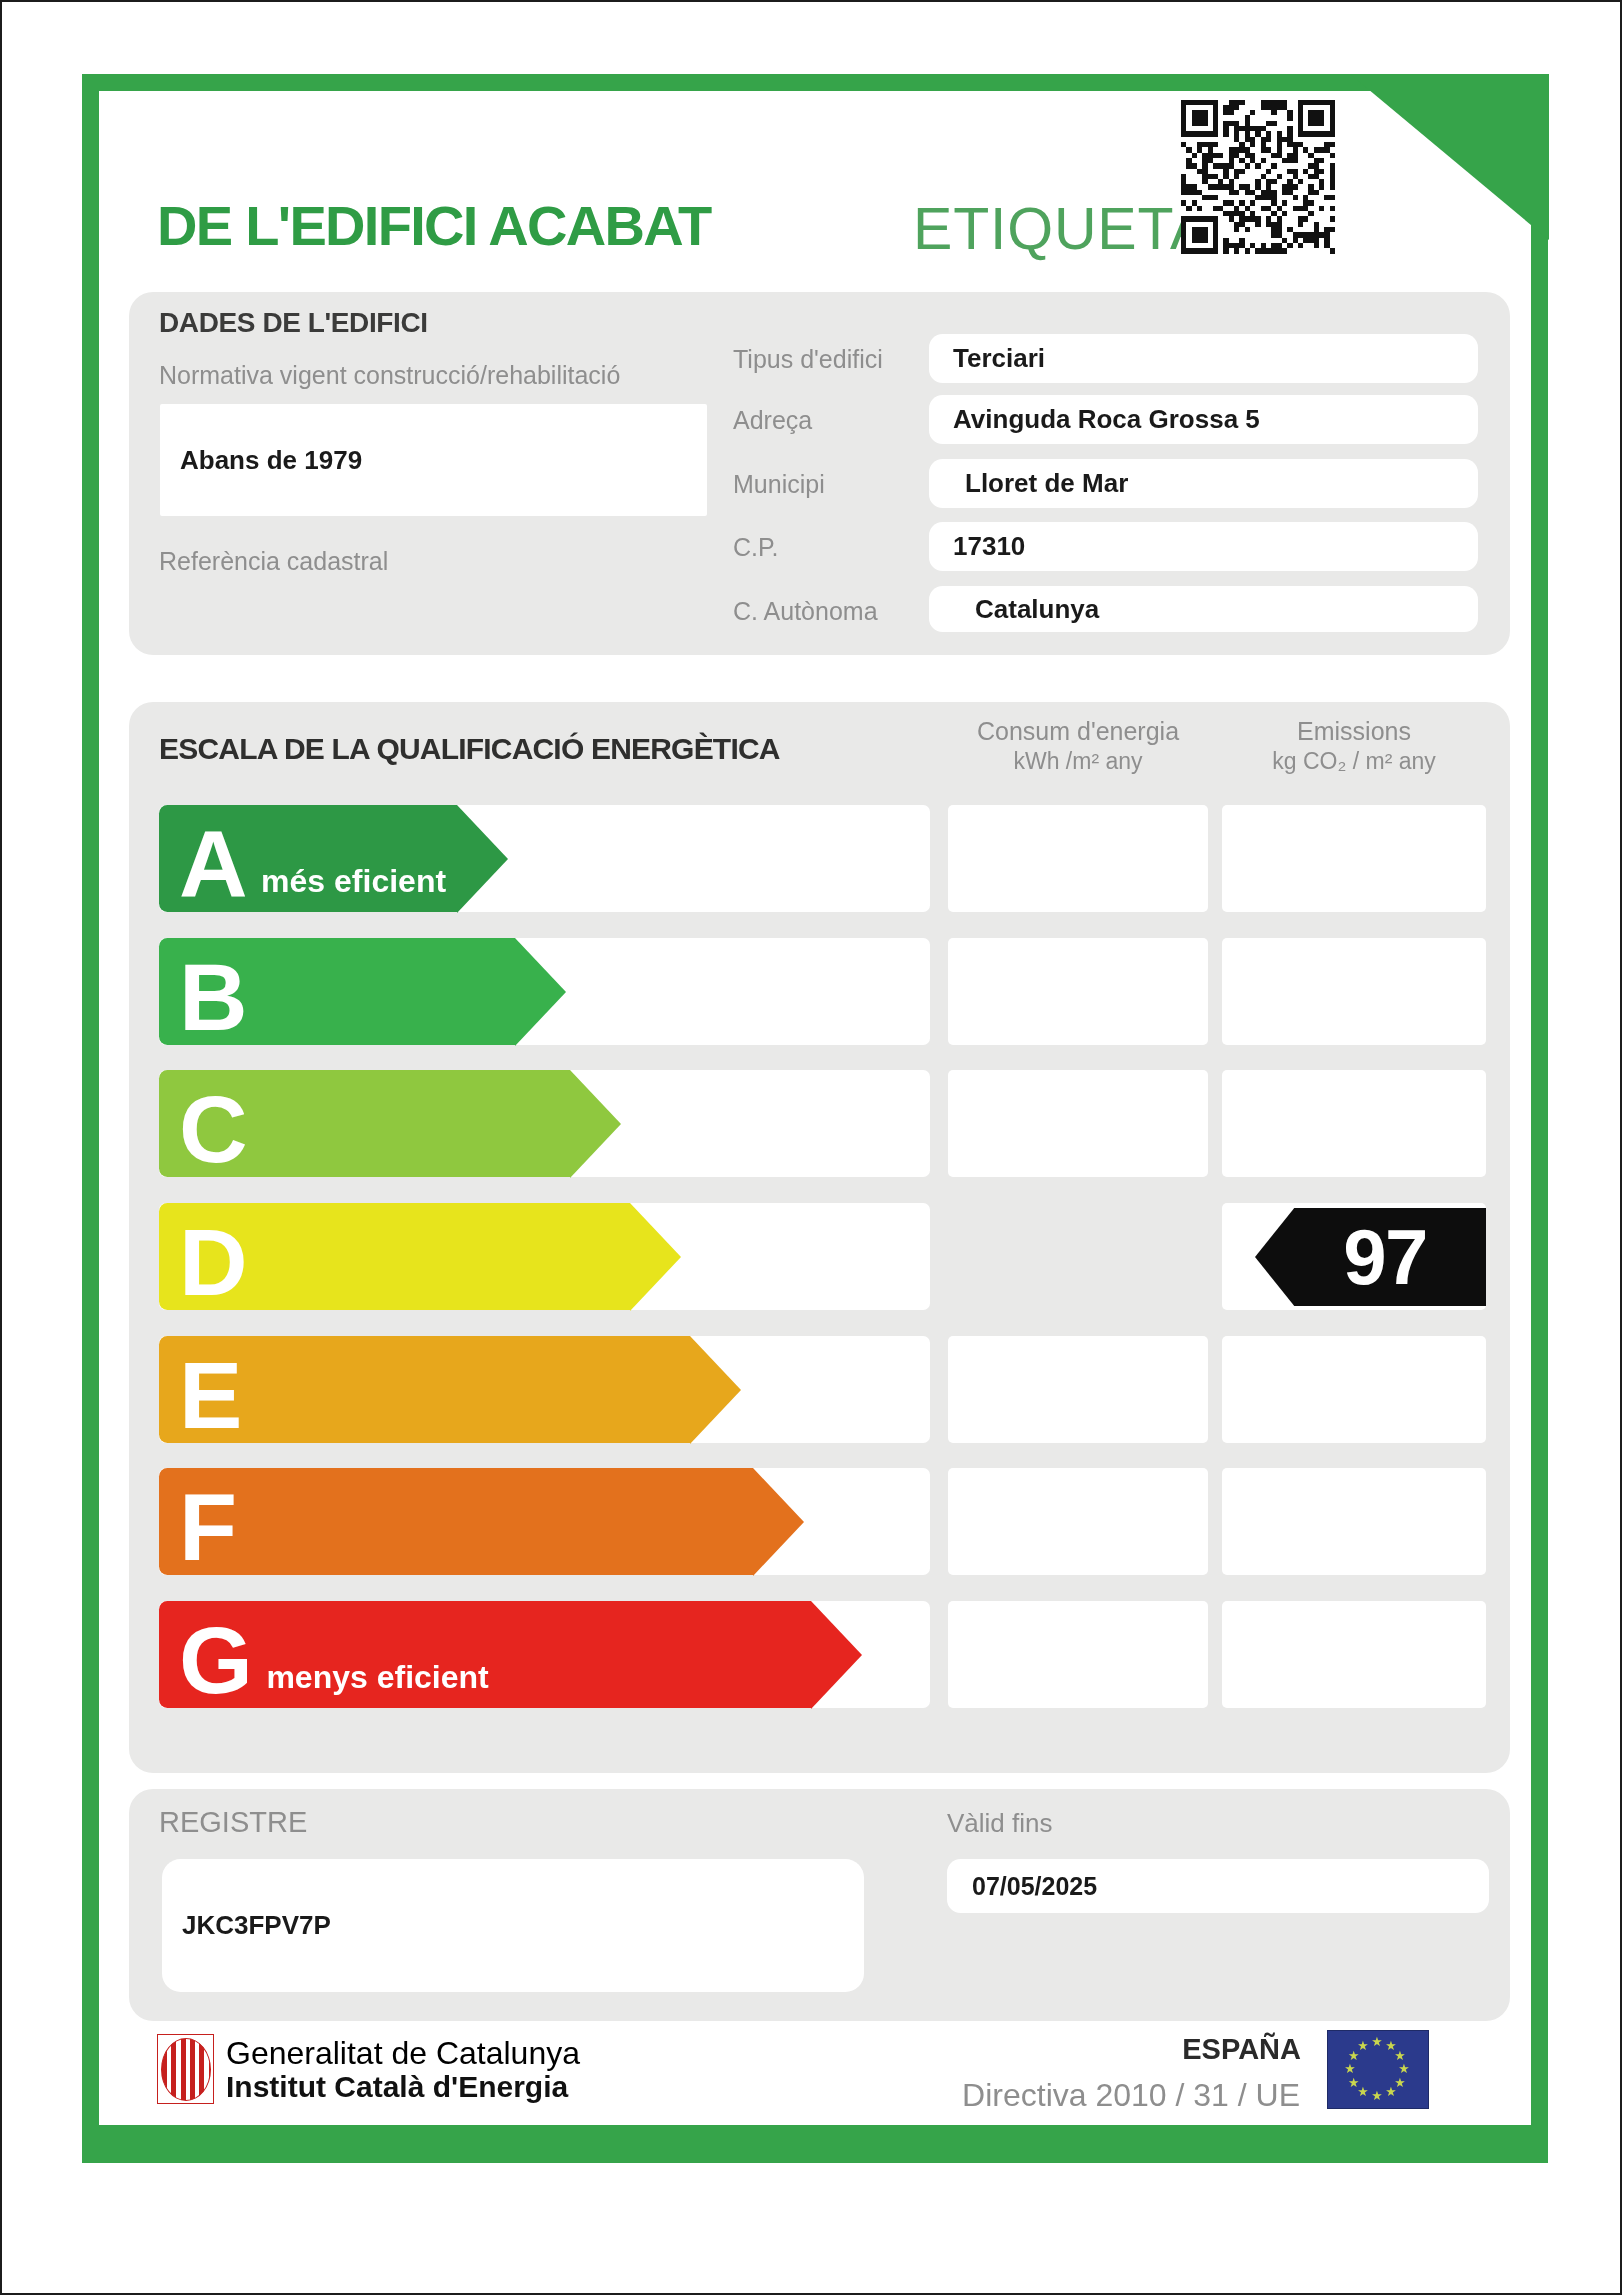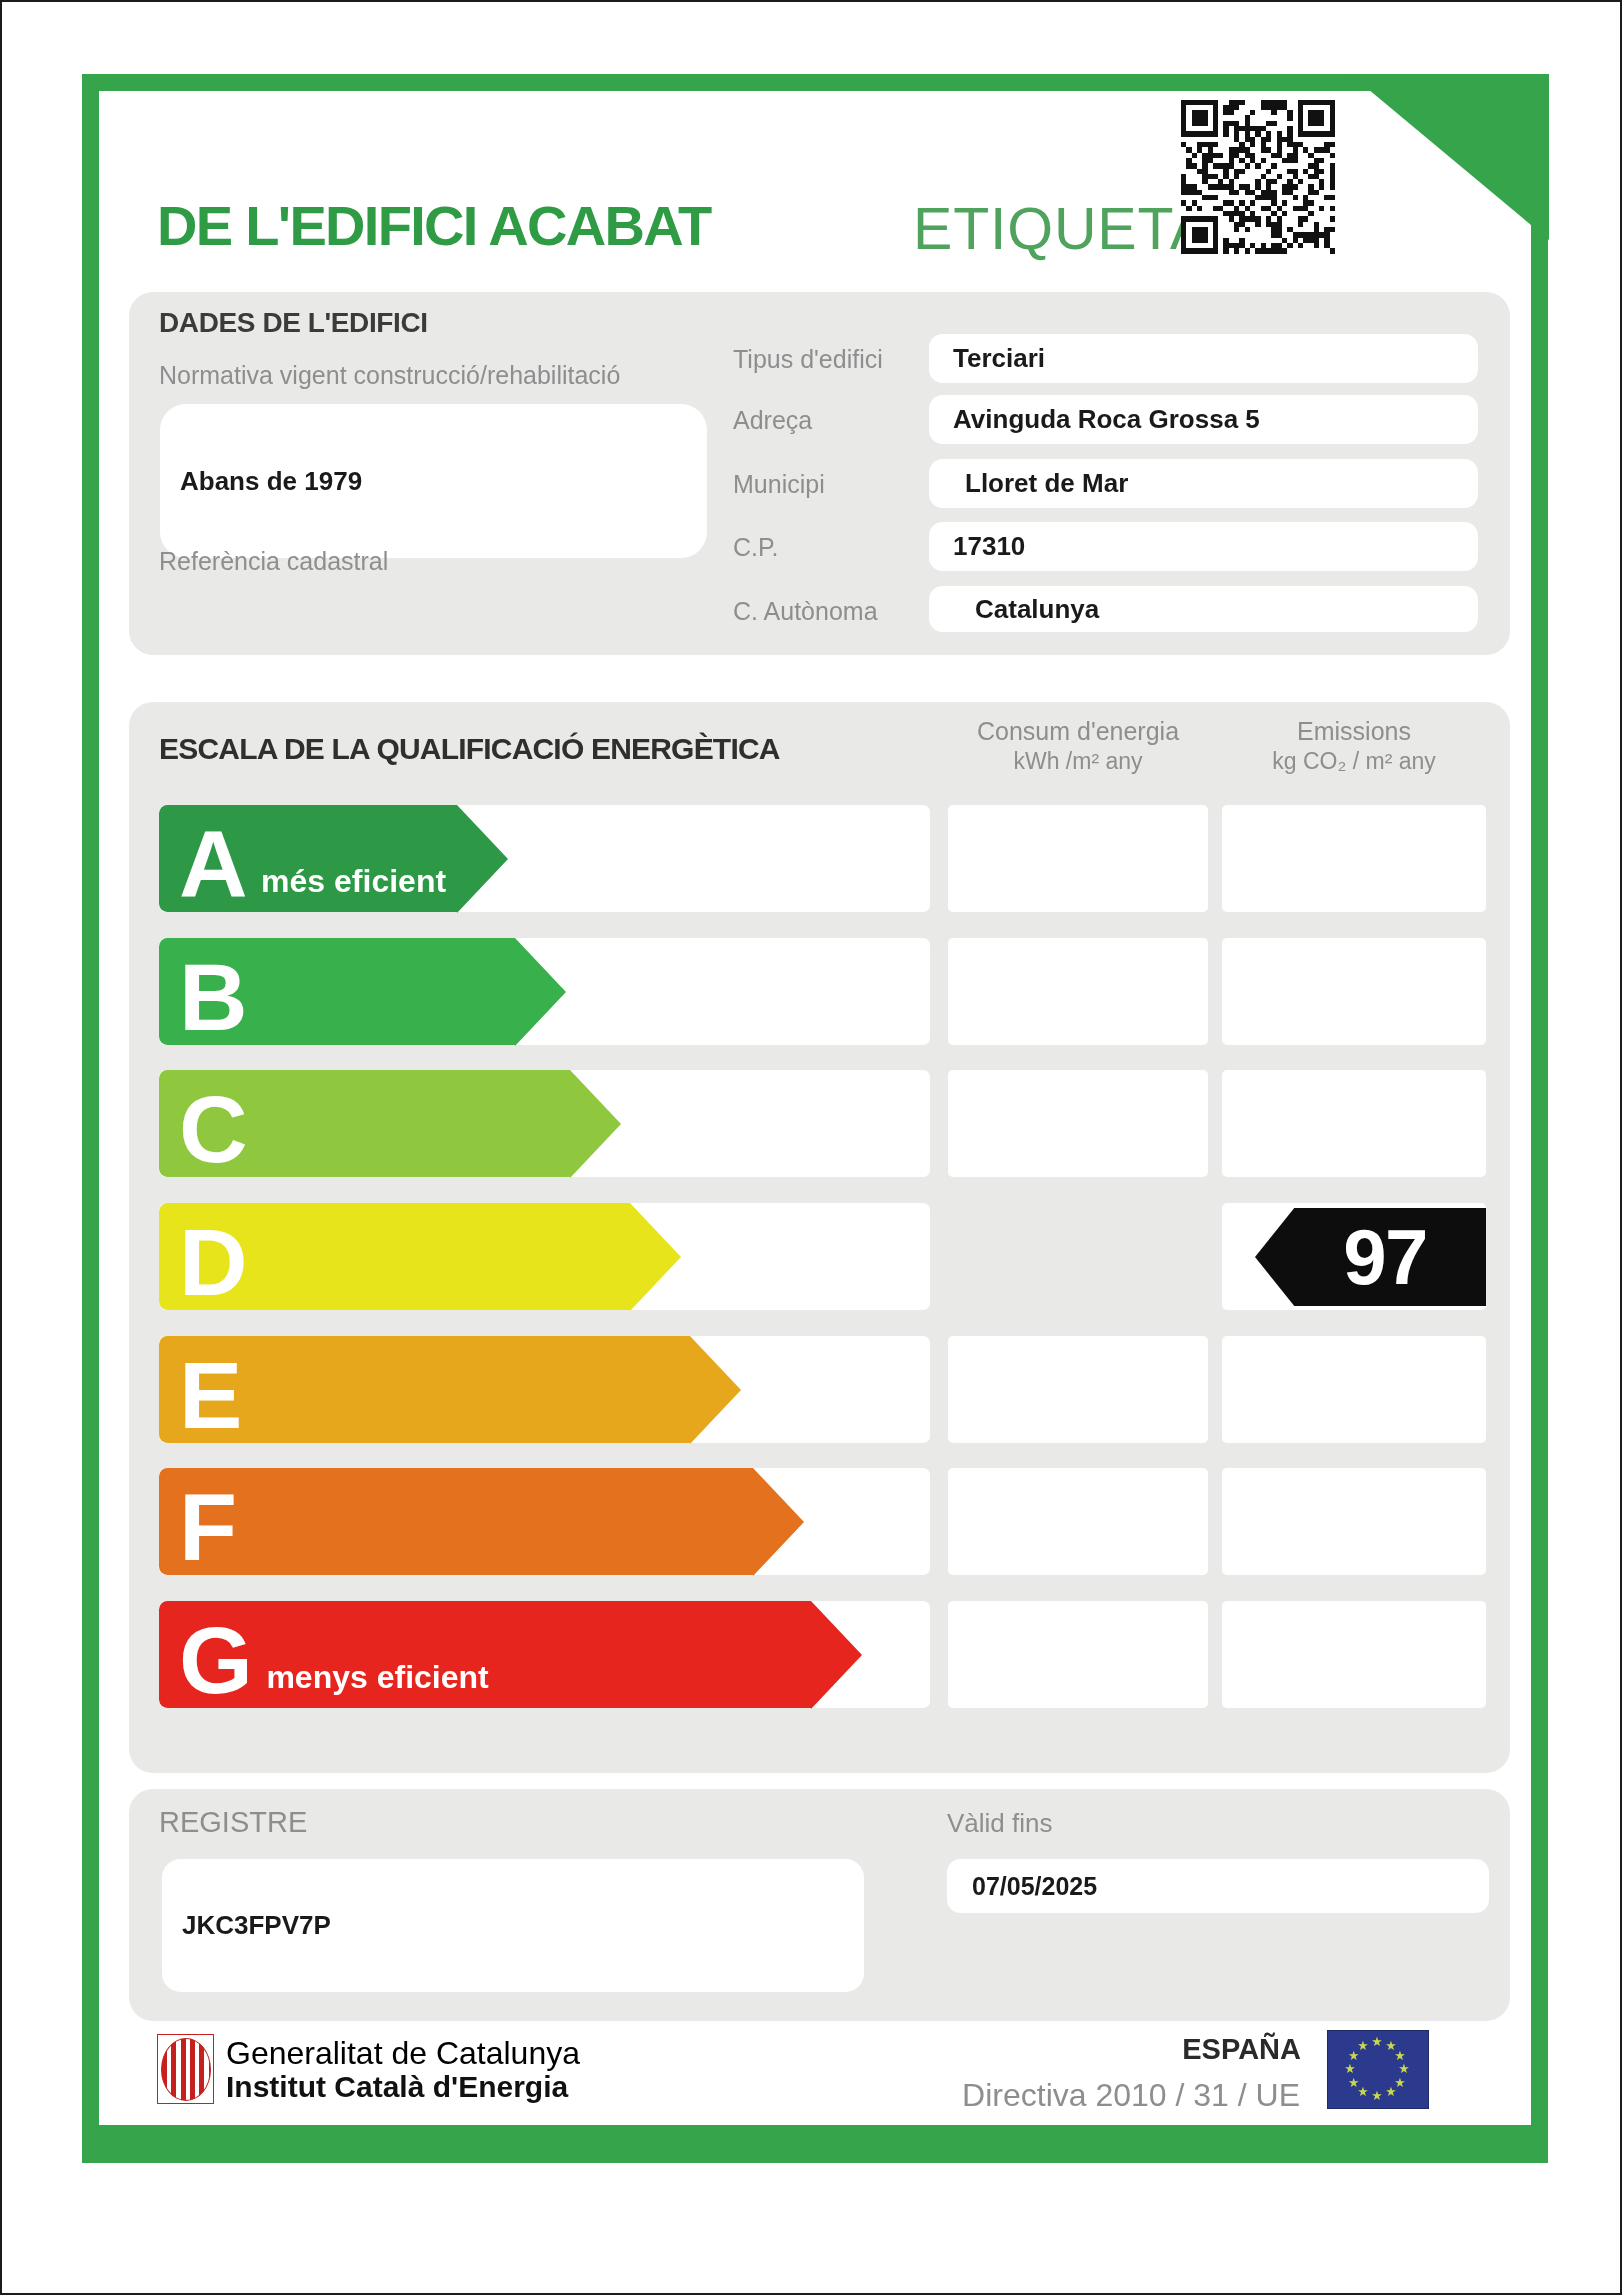--- a/index.html
+++ b/index.html
@@ -480,21 +480,21 @@
       <rect x="16" y="28" width="1" height="1" fill="#111"></rect>
       <rect x="17" y="28" width="1" height="1" fill="#111"></rect>
       <rect x="18" y="28" width="1" height="1" fill="#111"></rect>
       <rect x="19" y="28" width="1" height="1" fill="#111"></rect>
       <rect x="28" y="28" width="1" height="1" fill="#111"></rect>
     </svg>
 
   <div class="panel" id="dades">
     <div class="panel-title-dark" style="top:15px;">DADES DE L'EDIFICI</div>
     <div class="lbl" style="left:30px;top:69px;">Normativa vigent construcció/rehabilitació</div>
-    <div class="wbox" style="left:31px;top:112px;width:547px;height:154px;border-radius:26px;">
+    <div class="wbox" style="left:31px;top:112px;width:547px;height:112px;border-radius:2px;">
       <span class="val">Abans de 1979</span>
     </div>
     <div class="lbl" style="left:30px;top:255px;">Referència cadastral</div>
     <div id="dades-fields">
   <div>
     <div class="lbl" style="left: 604px; top: 53px;">Tipus d'edifici</div>
     <div class="wbox" style="width: 549px; height: 49px; left: 800px; top: 42px;">
       <span class="val" style="padding-left:24px;">Terciari</span>
     </div>
   </div>

